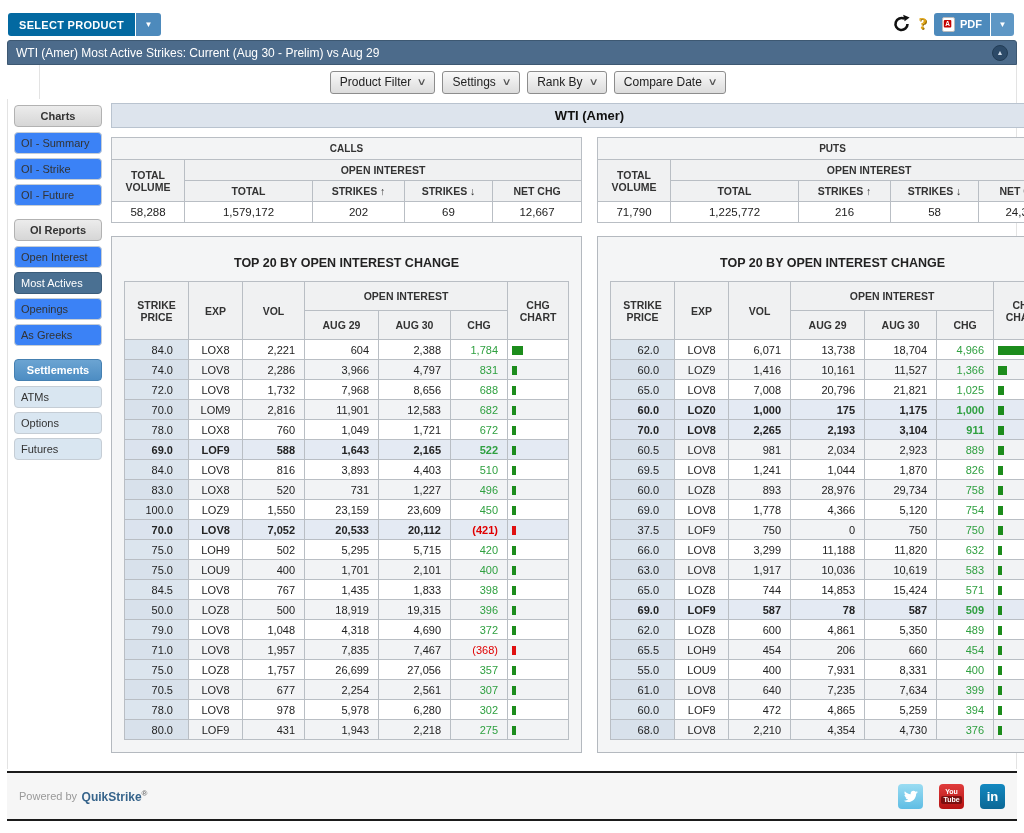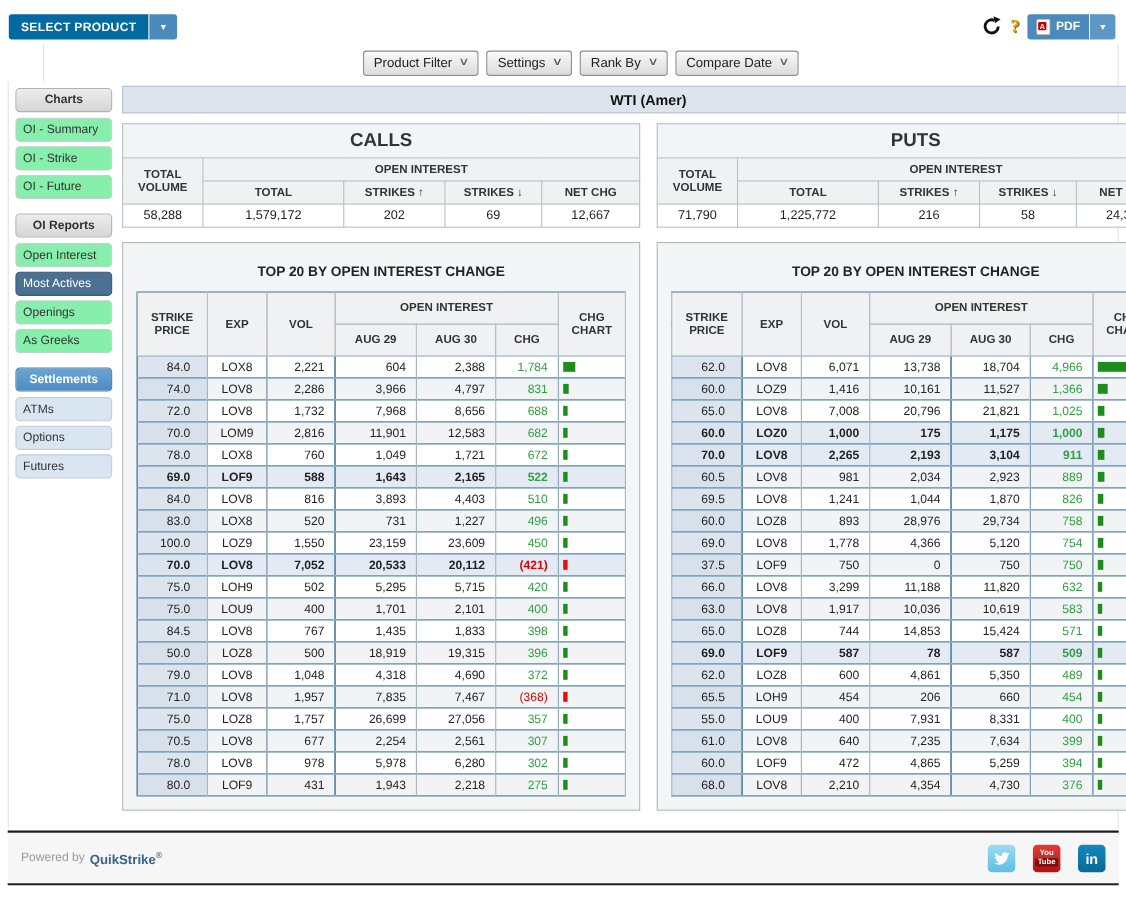--- a/index.html
+++ b/index.html
@@ -39,36 +39,36 @@
       font-size:12px; color:#222; padding:3px 9px 4px; display:flex; align-items:center; gap:7px; cursor:pointer; }
   .tbtn .chev { color:#555; font-size:10px; line-height:1; transform:scaleX(1.4); }
 
   
   .content { display:flex; padding:4px 2px 16px; border-left:1px solid #e3e3e3; border-right:1px solid #e3e3e3; }
   .sidebar { width:94px; flex:none; padding:2px 2px 0 4px; }
   .side-header { text-align:center; font-size:11px; font-weight:bold; padding:4px 0;
       background:linear-gradient(#ececec,#d6d6d6); border:1px solid #b2b2b2; border-radius:4px;
       margin:0 0 5px; color:#333; }
   .side-header.blue { background:linear-gradient(#6ba4d2,#4d8dc3); color:#fff; border-color:#4580b1; }
-  .side-item { font-size:11px; padding:4px 6px; background:#86efac; border:1px solid #c5cdd5;
+  .side-item { font-size:11px; padding:4px 6px; background:#3b82f6; border:1px solid #c5cdd5;
       border-radius:4px; margin:0 0 4px; color:#333; cursor:pointer; }
   .side-item.selected { background:#4a7092; border-color:#3b5c79; color:#fff; }
   .side-item.tint { background:#d9e6f1; }
   .side-gap { height:9px; }
 
   .main { flex:1; margin-left:7px; }
   .product-header { background:#dde4ed; border:1px solid #b9c3cf; text-align:center; font-weight:bold;
       font-size:13px; padding:4px 0; color:#111; }
   .panels { display:flex; gap:15px; margin-top:9px; }
   .panel { flex:1; min-width:0; }
 
   table { border-collapse:collapse; width:100%; }
   th,td { border:1px solid #b9bec4; }
 
-  .summary-table .side-title { font-size:17px; font-weight:bold; background:#f3f4f5; padding:5px 0; color:#333; }
+  .summary-table .side-title { font-size:10px; font-weight:bold; background:#f3f4f5; padding:5px 0; color:#333; }
   .summary-table th { font-size:10.5px; font-weight:bold; background:#f0f1f2; color:#333; padding:4px 2px; }
   .summary-table td { font-size:11.5px; text-align:center; padding:4px 2px; background:#fff; color:#222; }
   .summary-table .w-vol { width:73px; } .summary-table .w-total { width:128px; }
   .summary-table .w-up { width:92px; } .summary-table .w-dn { width:88px; }
   .pos { color:#2fa040; } .neg { color:#e00000; }
 
   .top20 { margin-top:13px; border:1px solid #b4b9bf; background:#f4f5f6; padding:12px; }
   .top20-title { text-align:center; font-weight:bold; font-size:12.5px; padding:7px 0 11px; color:#222; }
   .top20-table { background:#0369a1; table-layout:fixed; }
   .top20-table th { font-size:10.5px; font-weight:bold; background:#f0f1f2; color:#333; padding:8px 2px; }
@@ -130,20 +130,26 @@
           </svg>
           <span>PDF</span>
         </div>
         <div class="pdf-arrow">
           <span>▼</span>
         </div>
       </div>
     </div>
   </div>
 
+  <div class="titlebar">
+    <span>WTI (Amer) Most Active Strikes: Current (Aug 30 - Prelim) vs Aug 29</span>
+    <div class="collapse">
+      <span>▲</span>
+    </div>
+  </div>
 
   <div class="toolbar" id="toolbar">
       <div class="tbtn">
         <span>Product Filter</span>
         <span class="chev">∨</span>
       </div>
       <div class="tbtn">
         <span>Settings</span>
         <span class="chev">∨</span>
       </div>

